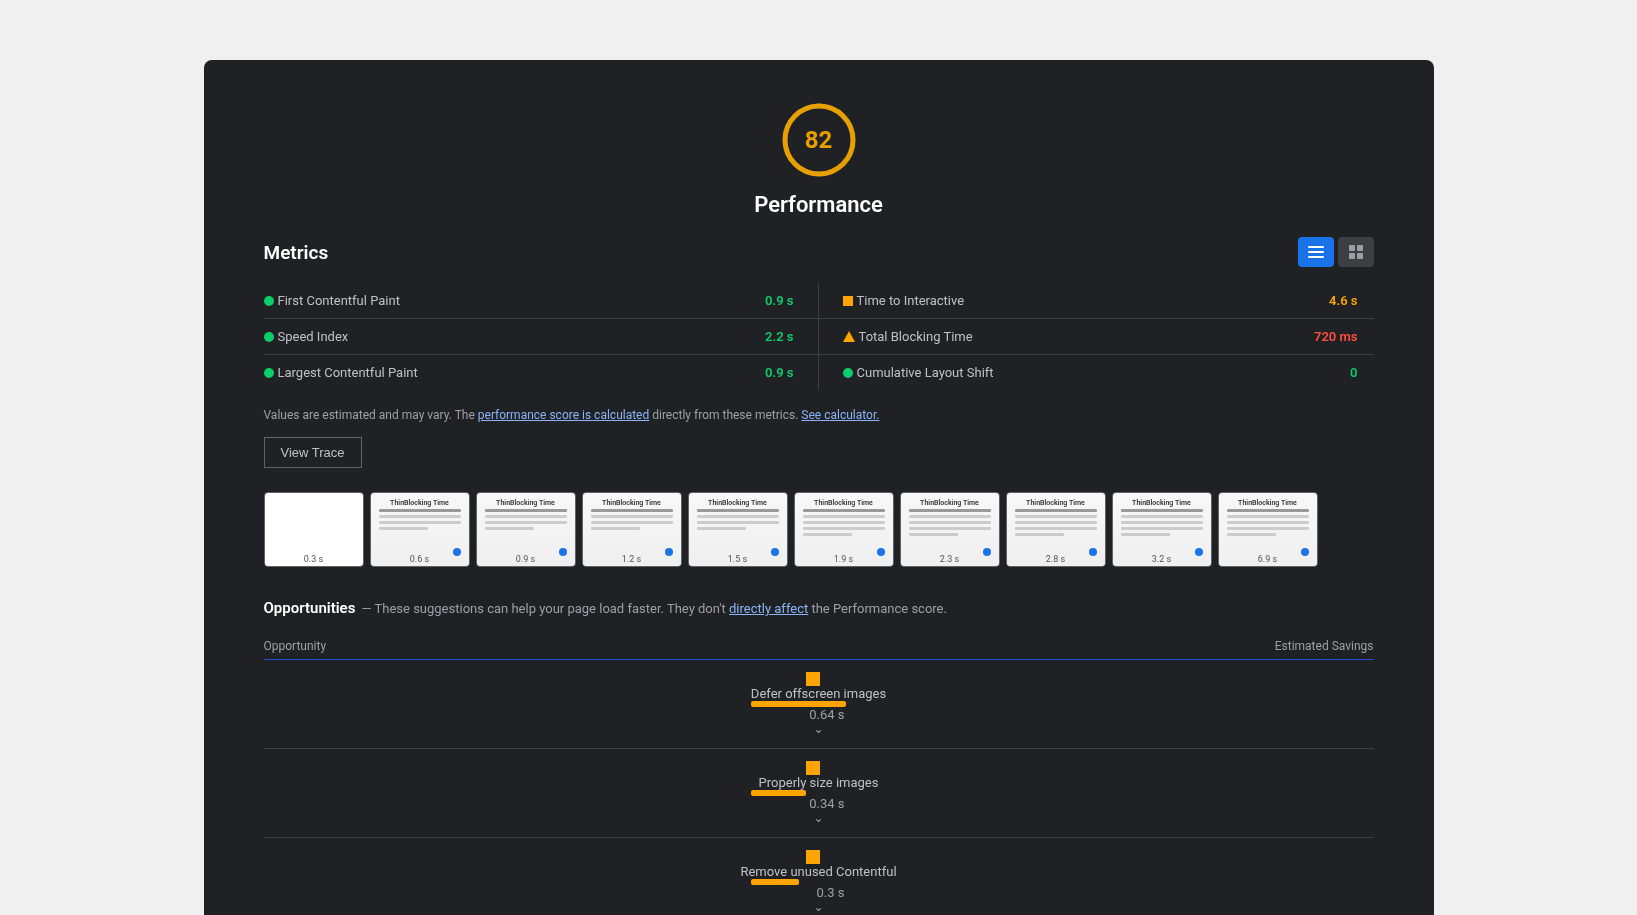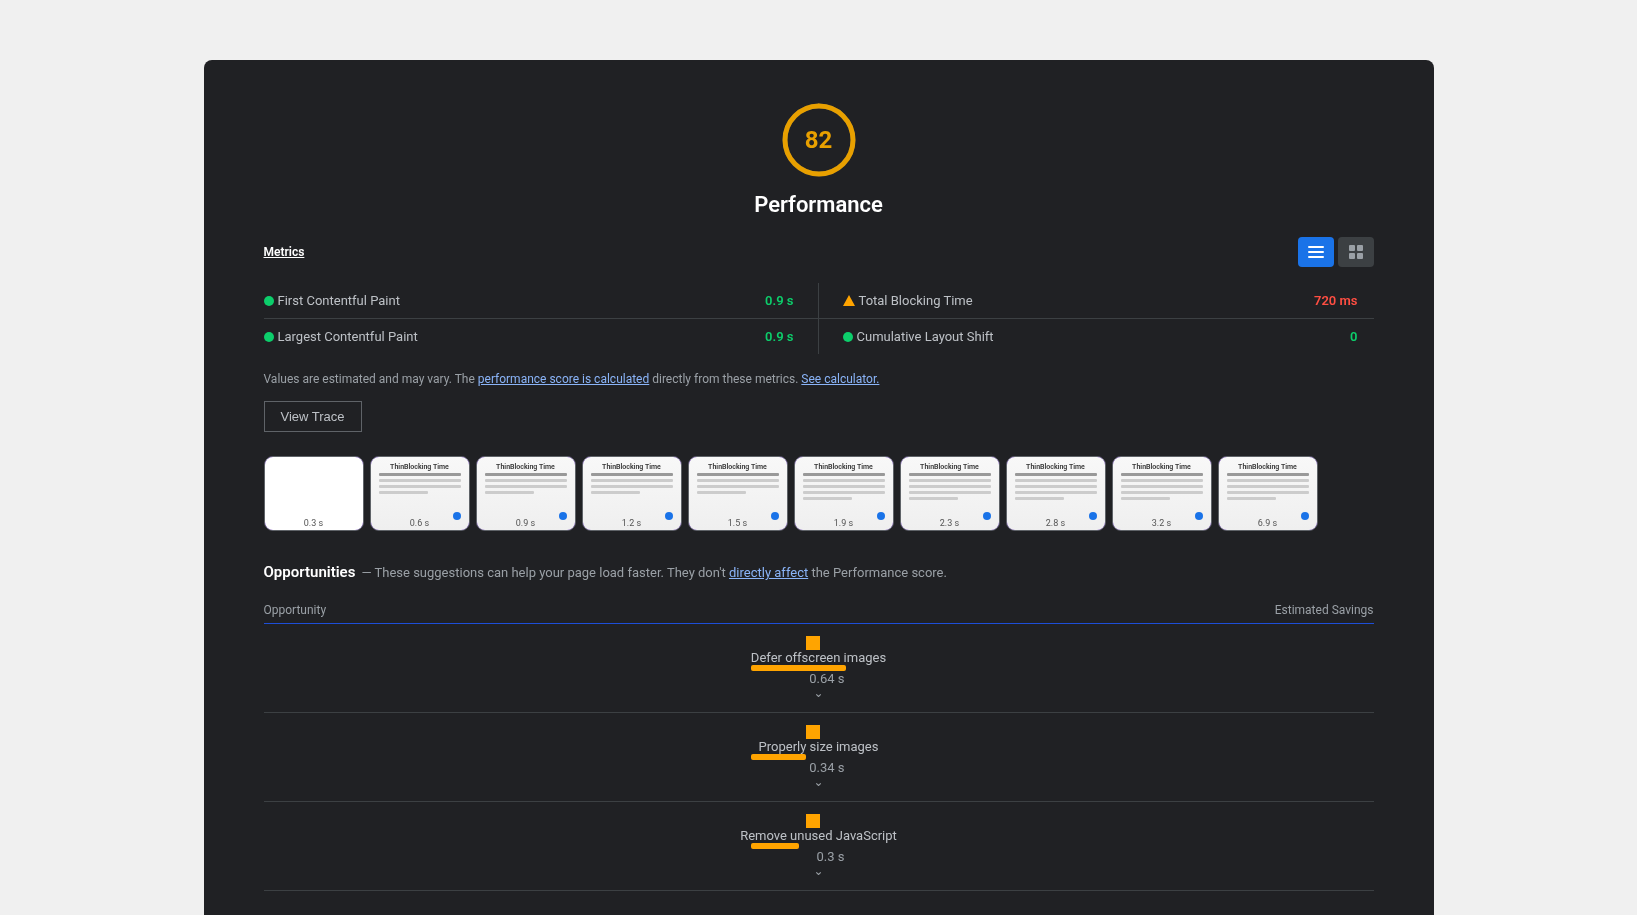--- a/index.html
+++ b/index.html
@@ -64,23 +64,22 @@
       padding: 0 60px;
     }
     .metrics-header {
       display: flex;
       justify-content: space-between;
       align-items: center;
       margin-bottom: 16px;
     }
     .metrics-label {
       color: #ffffff;
-      font-size: 12px;
+      font-size: 19px;
       font-weight: 600;
-      text-decoration: underline;
     }
     .view-toggle {
       display: flex;
       gap: 4px;
     }
     .toggle-btn {
       width: 36px;
       height: 30px;
       border: none;
       border-radius: 4px;
@@ -201,21 +200,21 @@
     
     .filmstrip {
       display: flex;
       gap: 6px;
       overflow-x: auto;
       padding: 4px 0 16px 0;
     }
     .filmstrip-frame {
       background: #6d28d9;
       border: 1px solid #5f6368;
-      border-radius: 9px;
+      border-radius: 4px;
       overflow: hidden;
       flex-shrink: 0;
       width: 100px;
       height: 75px;
       position: relative;
     }
     .filmstrip-frame-inner {
       width: 100%;
       height: 100%;
       background: linear-gradient(180deg, #f8f8f8 0%, #efefef 100%);
@@ -395,21 +394,35 @@
       <div class="metrics-grid">
 
         <div class="metric-row">
           <div class="metric-left">
             <div class="metric-dot green"></div>
             <span class="metric-name">First Contentful Paint</span>
           </div>
           <span class="metric-value green">0.9 s</span>
         </div>
 
-
+        <div class="metric-row">
+          <div class="metric-left">
+            <div class="metric-square orange"></div>
+            <span class="metric-name">Time to Interactive</span>
+          </div>
+          <span class="metric-value orange">4.6 s</span>
+        </div>
+
+        <div class="metric-row">
+          <div class="metric-left">
+            <div class="metric-dot green"></div>
+            <span class="metric-name">Speed Index</span>
+          </div>
+          <span class="metric-value green">2.2 s</span>
+        </div>
 
         <div class="metric-row">
           <div class="metric-left">
             <div class="metric-triangle"></div>
             <span class="metric-name">Total Blocking Time</span>
           </div>
           <span class="metric-value red">720 ms</span>
         </div>
 
         <div class="metric-row" style="border-bottom:none;">
@@ -614,21 +627,21 @@
         <span class="opp-name">Properly size images</span>
         <div class="opp-bar-container">
           <div class="opp-bar" style="width: 55px;"></div>
         </div>
         <span class="opp-savings">0.34 s</span>
         <span class="opp-chevron">⌄</span>
       </div>
 
       <div class="opp-row">
         <div class="opp-icon"></div>
-        <span class="opp-name">Remove unused JavaScript</span>
+        <span class="opp-name">Remove unused Contentful</span>
         <div class="opp-bar-container">
           <div class="opp-bar" style="width: 48px;"></div>
         </div>
         <span class="opp-savings">0.3 s</span>
         <span class="opp-chevron">⌄</span>
       </div>
 
     </div>
 
   </div>

